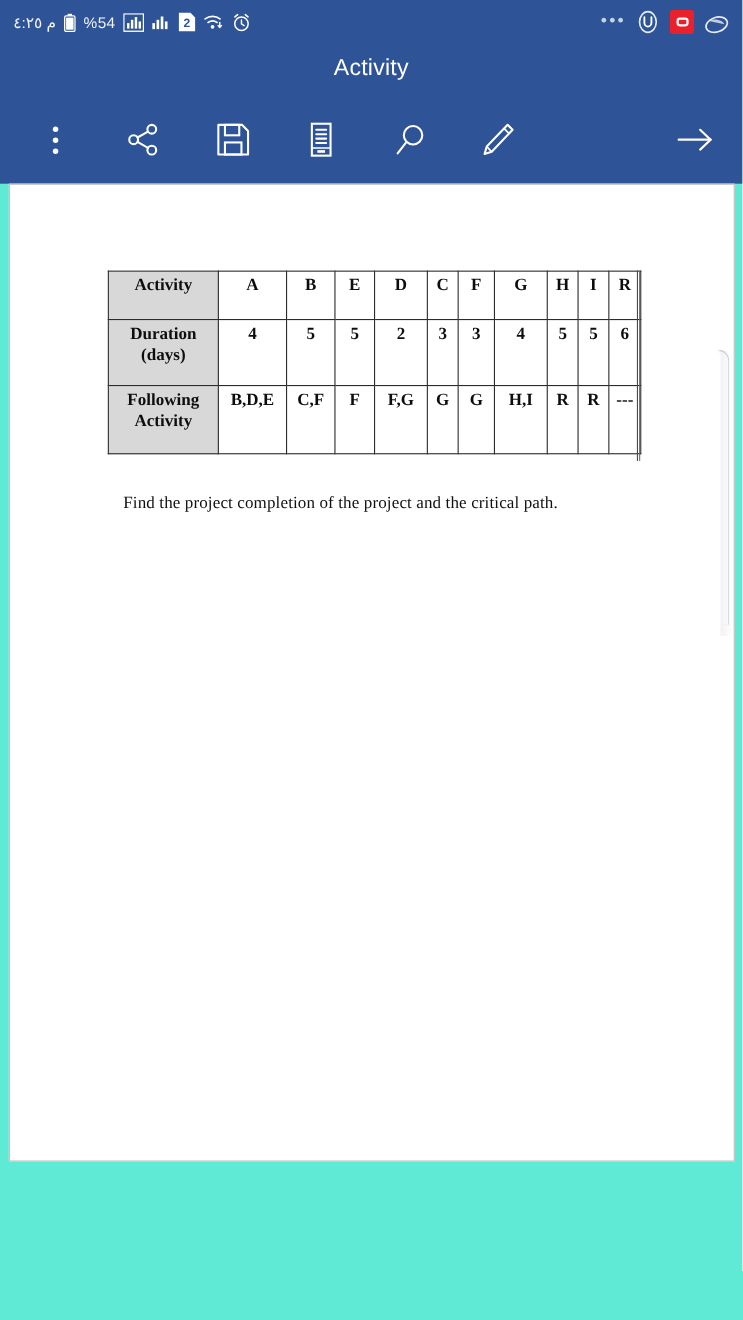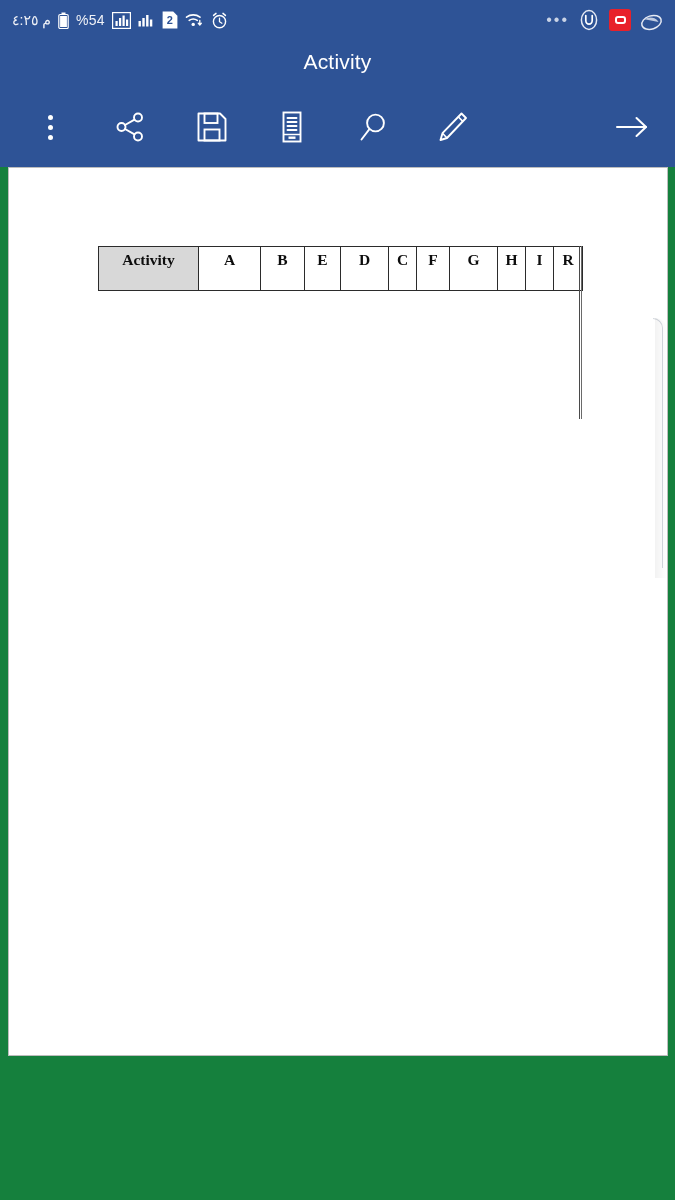--- a/index.html
+++ b/index.html
@@ -9,21 +9,21 @@
     height: 1200px;
     background: #f2f2f2;
     font-family: "Liberation Sans", sans-serif;
     overflow: hidden;
   }
 
   #app {
     position: relative;
     width: 675px;
     height: 1200px;
-    background: #15803d;
+    background: #5eead4;
   }
 
   
   .statusbar {
     position: absolute;
     top: 0; left: 0;
     width: 675px;
     height: 40px;
     background: #2e5396;
     display: flex;
@@ -390,22 +390,55 @@
           <td style="width:36px">E</td>
           <td style="width:48px">D</td>
           <td style="width:28px">C</td>
           <td style="width:33px">F</td>
           <td style="width:48px">G</td>
           <td style="width:28px">H</td>
           <td style="width:28px">I</td>
           <td style="width:29px">R</td>
         </tr>
 
-
+        <tr class="r-dur">
+          <td class="lbl">
+            <div>Duration</div>
+            <div>(days)</div>
+          </td>
+          <td>4</td>
+          <td>5</td>
+          <td>5</td>
+          <td>2</td>
+          <td>3</td>
+          <td>3</td>
+          <td>4</td>
+          <td>5</td>
+          <td>5</td>
+          <td>6</td>
+        </tr>
+
+        <tr class="r-fol">
+          <td class="lbl">
+            <div>Following</div>
+            <div>Activity</div>
+          </td>
+          <td>B,D,E</td>
+          <td>C,F</td>
+          <td>F</td>
+          <td>F,G</td>
+          <td>G</td>
+          <td>G</td>
+          <td>H,I</td>
+          <td>R</td>
+          <td>R</td>
+          <td>---</td>
+        </tr>
       </tbody>
         </table>
 
       <div class="tbl-outer-right"></div>
 
+      <div class="question">Find the project completion of the project and the critical path.</div>
     </div>
   </div>
 
 </div>
 
 </body></html>

